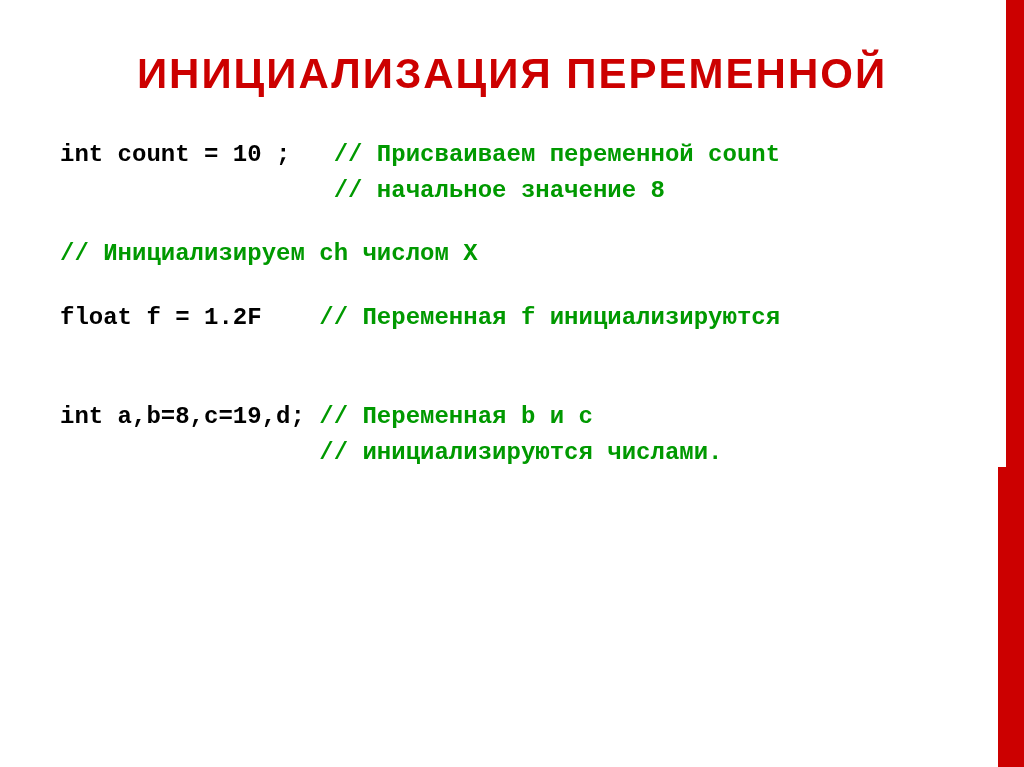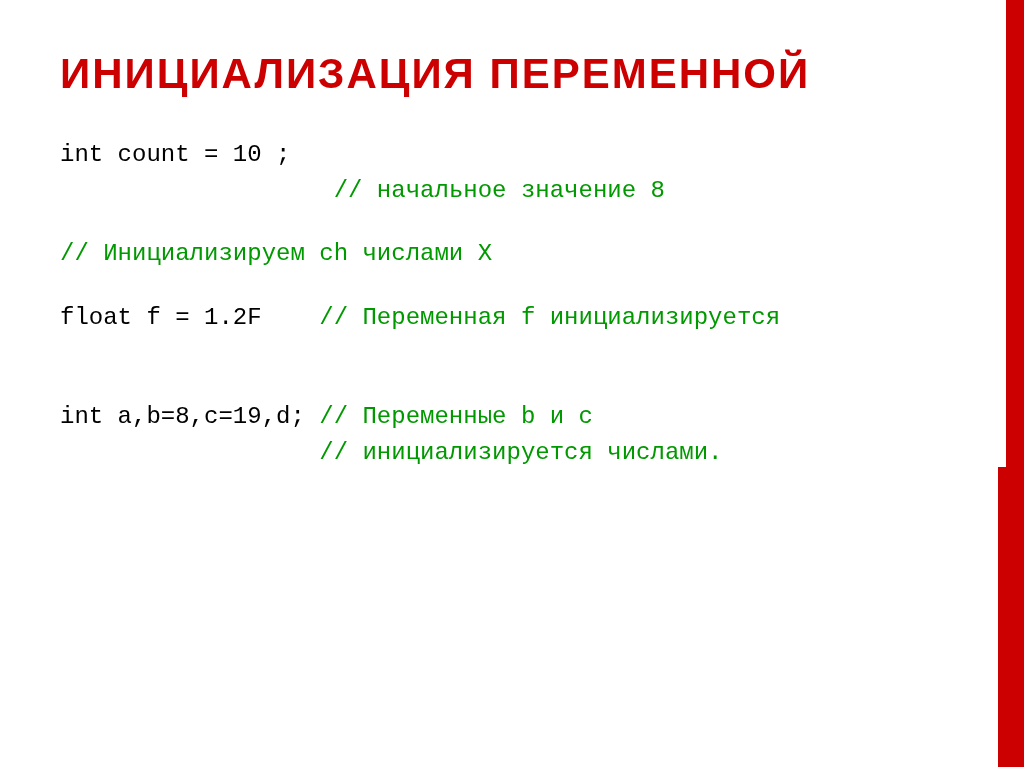--- a/index.html
+++ b/index.html
@@ -1,18 +1,19 @@
 <!DOCTYPE html>
 <html><head>
   <meta charset="utf-8">
   <style>
     * {
       margin: 0;
       padding: 0;
       box-sizing: border-box;
+      text-align: center;
     }
 
     body {
       width: 1024px;
       height: 767px;
       background: #ffffff;
       font-family: Arial, sans-serif;
       overflow: hidden;
       position: relative;
     }
@@ -52,21 +53,21 @@
       color: #cc0000;
       text-transform: uppercase;
       letter-spacing: 2px;
       margin-bottom: 40px;
       margin-top: 10px;
     }
 
     .code-section {
       font-family: 'Courier New', Courier, monospace;
       font-size: 24px;
-      font-weight: normal;
+      font-weight: bold;
       line-height: 1.4;
     }
 
     .code-block {
       margin-bottom: 30px;
     }
 
     .code-line {
       display: flex;
       align-items: baseline;
@@ -90,48 +91,49 @@
   <div class="red-bar-right"></div>
   <div class="red-bar-bottom"></div>
 
   <h1 class="title">ИНИЦИАЛИЗАЦИЯ ПЕРЕМЕННОЙ</h1>
 
   <div class="code-section">
 
     <div class="code-block">
       <div class="code-line">
         <span class="code-keyword">int count = 10 ;&nbsp;&nbsp;&nbsp;</span>
+        <span class="code-comment">// Присваиваем переменной count</span>
       </div>
       <div class="code-line">
         <span class="code-keyword" style="color:transparent;">int count = 10 ;&nbsp;&nbsp;&nbsp;</span>
         <span class="code-comment">// начальное значение 8</span>
       </div>
     </div>
 
     <div class="code-block">
       <div class="code-line">
-        <span class="code-comment">// Инициализируем ch числами X</span>
+        <span class="code-comment">// Инициализируем ch числом X</span>
       </div>
     </div>
 
     <div class="code-block">
       <div class="code-line">
         <span class="code-keyword">float f = 1.2F&nbsp;&nbsp;&nbsp;&nbsp;</span>
-        <span class="code-comment">// Переменная f инициализируется</span>
+        <span class="code-comment">// Переменная f инициализируются</span>
       </div>
       <div class="code-line">
         <span class="code-keyword" style="color:transparent;">float f = 1.2F&nbsp;&nbsp;&nbsp;&nbsp;</span>
       </div>
     </div>
 
     <div class="code-block">
       <div class="code-line">
         <span class="code-keyword">int a,b=8,c=19,d;&nbsp;</span>
-        <span class="code-comment">// Переменные b и с</span>
+        <span class="code-comment">// Переменная b и с</span>
       </div>
       <div class="code-line">
         <span class="code-keyword" style="color:transparent;">int a,b=8,c=19,d;&nbsp;</span>
-        <span class="code-comment">// инициализируется числами.</span>
+        <span class="code-comment">// инициализируются числами.</span>
       </div>
     </div>
 
   </div>
 </div>
 
 </body></html>

